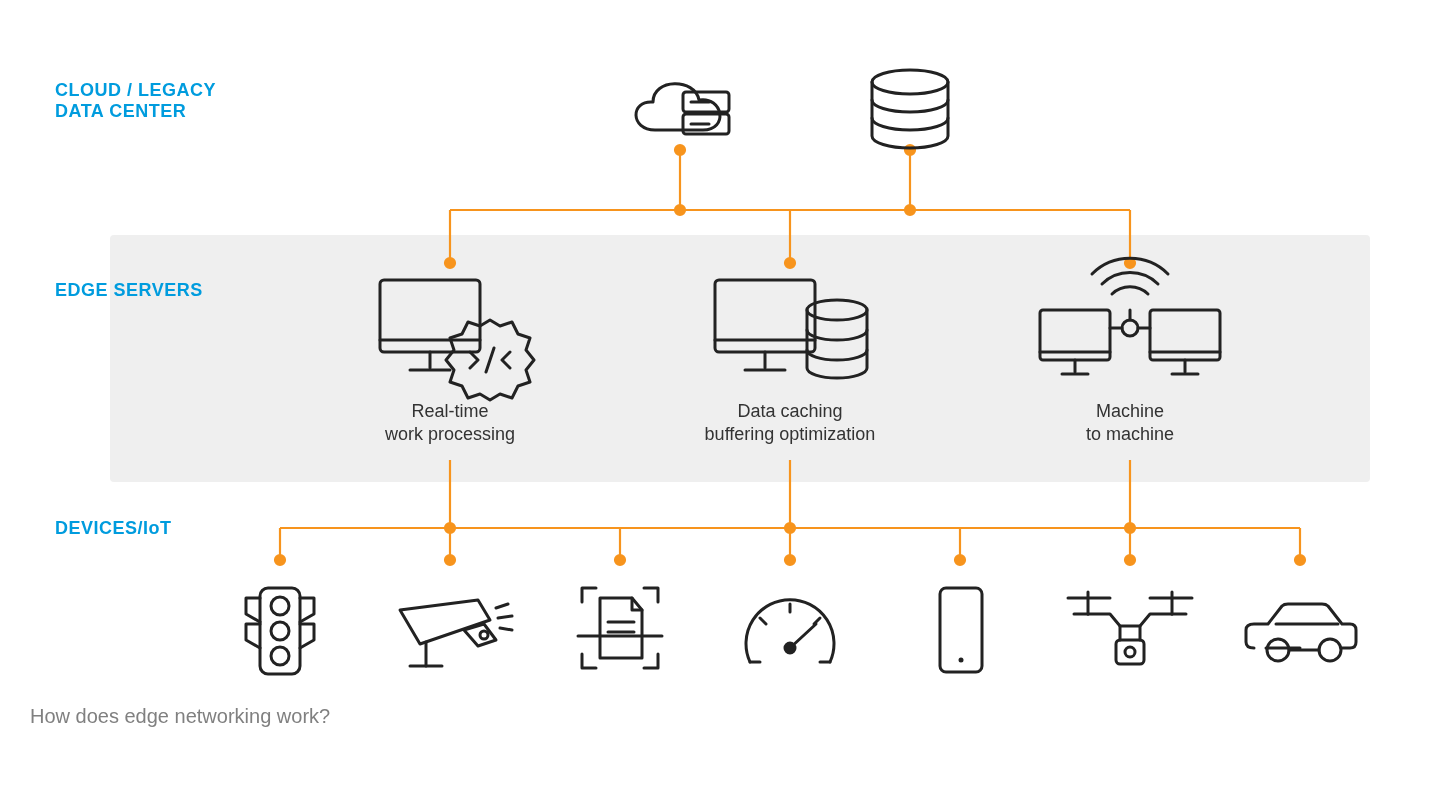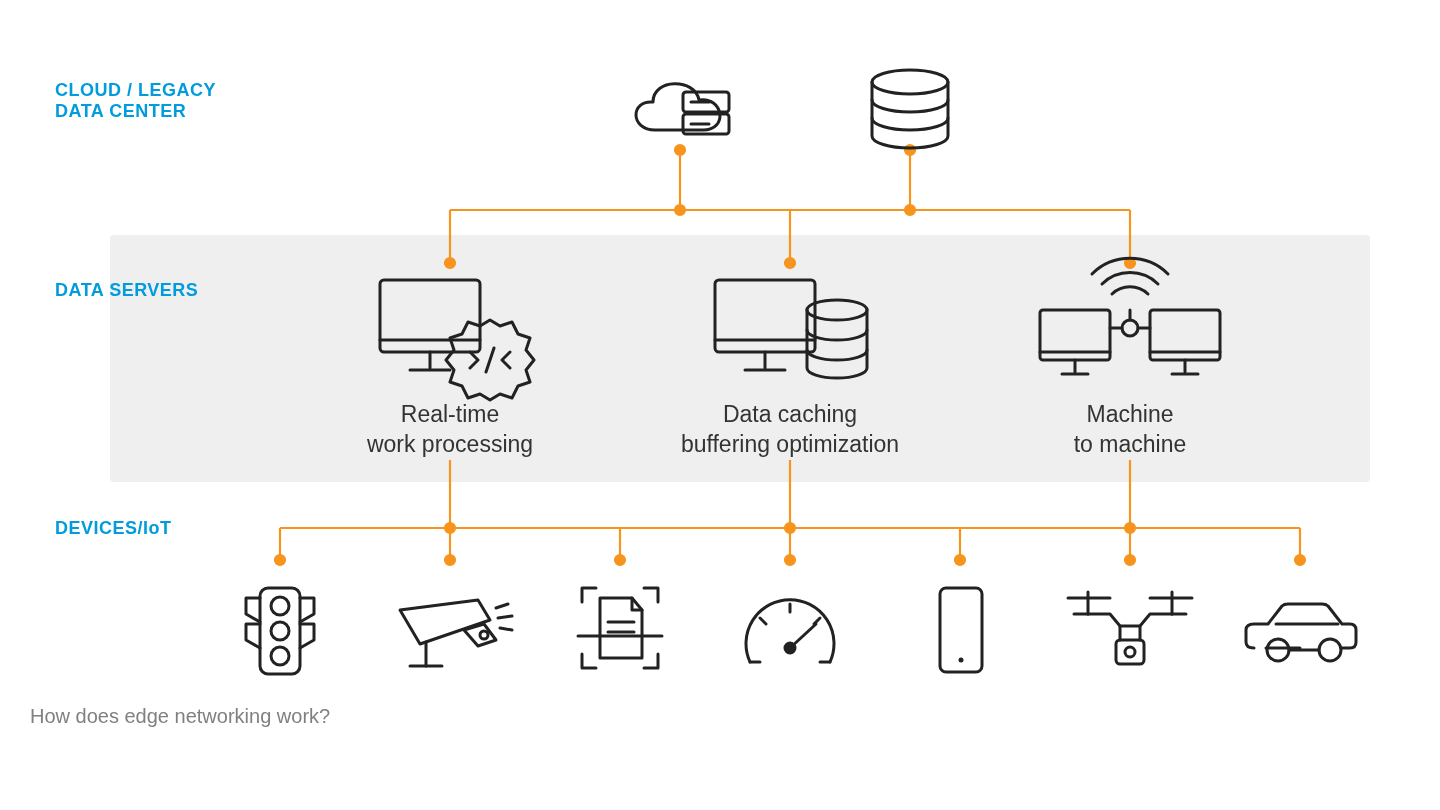--- a/index.html
+++ b/index.html
@@ -1,35 +1,35 @@
 <!DOCTYPE html>
 <html><head>
 <meta charset="utf-8">
 <style>
   html,body{margin:0;padding:0;background:#fff;font-family:Arial,Helvetica,sans-serif;color:#333;}
   .stage{position:relative;width:1440px;height:746px;}
   svg{position:absolute;left:0;top:0;width:1440px;height:810px;}
   .tier-label{position:absolute;font-size:18px;font-weight:700;color:#009CDE;letter-spacing:0.5px;}
   .edge-band{position:absolute;left:110px;top:235px;width:1260px;height:247px;background:#EFEFEF;border-radius:4px;}
-  .item-label{position:absolute;width:260px;text-align:center;font-size:23px;color:#333;line-height:1.3;}
+  .item-label{position:absolute;width:260px;text-align:center;font-size:18px;color:#333;line-height:1.3;}
   .footer{position:absolute;left:30px;bottom:18px;color:#808080;font-size:20px;margin-top:41px;}
   .brand{position:absolute;right:30px;bottom:10px;}
 </style>
 </head>
 <body>
 
 <div class="stage">
 
   <div class="edge-band"></div>
 
   <div class="tier-label" style="left:55px;top:80px;">
     <span>CLOUD / LEGACY<br>DATA CENTER</span>
   </div>
   <div class="tier-label" style="left:55px;top:280px;">
-    <span>DATA SERVERS</span>
+    <span>EDGE SERVERS</span>
   </div>
   <div class="tier-label" style="left:55px;top:518px;text-align:center;">
     <span>DEVICES/IoT</span>
   </div>
 
   <div class="item-label" style="left:320px;top:400px;">
     <span>Real-time</span><br>
     <span>work processing</span>
   </div>
   <div class="item-label" style="left:1000px;top:400px;">

